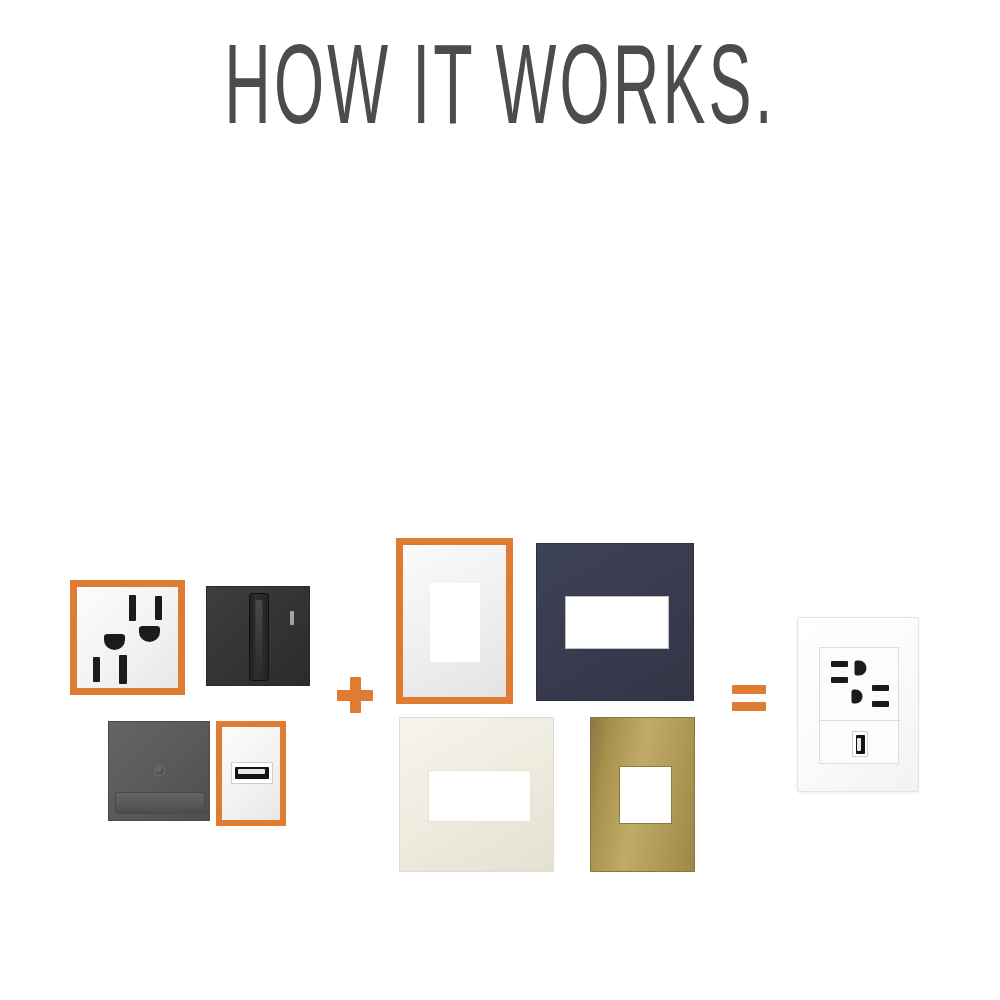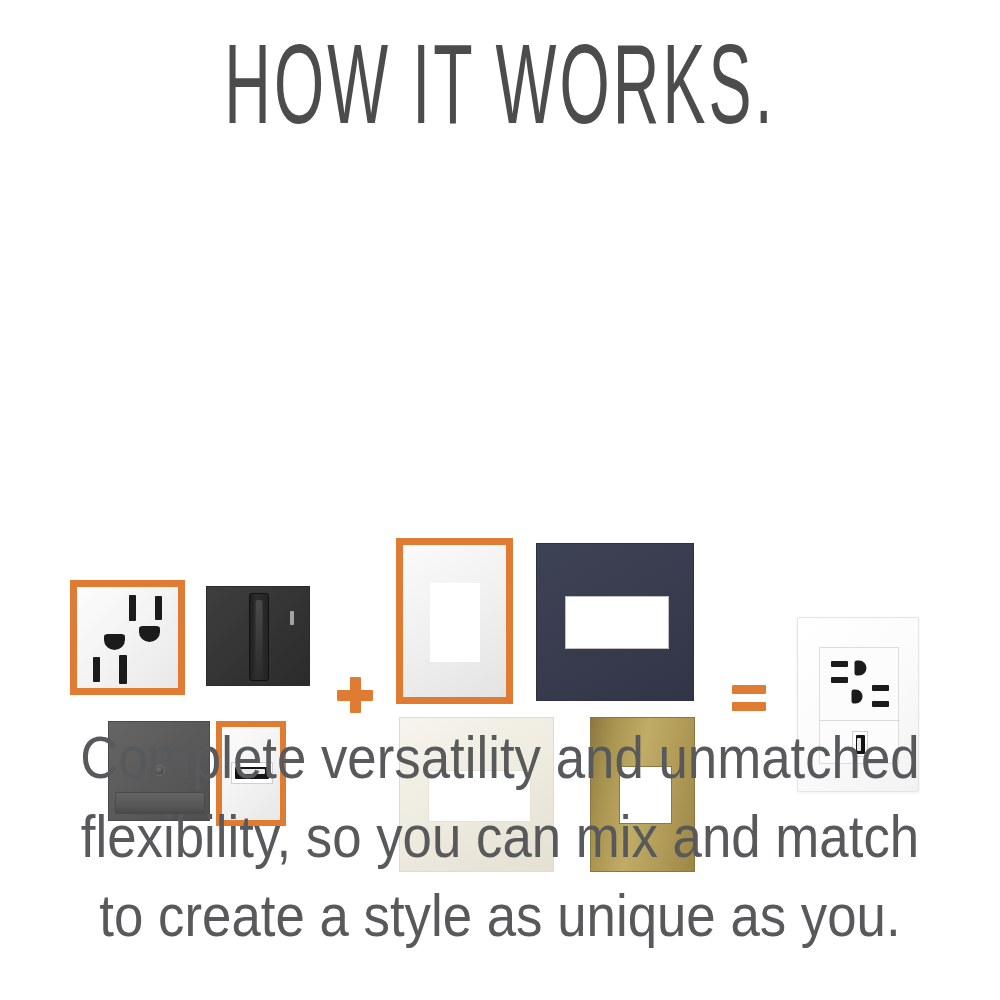--- a/index.html
+++ b/index.html
@@ -265,19 +265,14 @@
           <span style="position:absolute; left:32px; top:83px; width:16px; height:26px; background:#fff; border:1px solid #cfcfcf;">
             <span class="usb-slot" style="left:3px; top:3px; width:9px; height:19px;"></span>
             <span class="usb-tongue" style="left:4px; top:6px; width:4px; height:13px;"></span>
           </span>
         </div>
       </div>
     </div>
 
   </div>
 
-  <div class="caption">
-    <span class="line">Complete versatility and unmatched</span>
-    <span class="line">flexibility, so you can mix and match</span>
-    <span class="line">to create a style as unique as you.</span>
-  </div>
 
 </div>
 
 </body></html>

